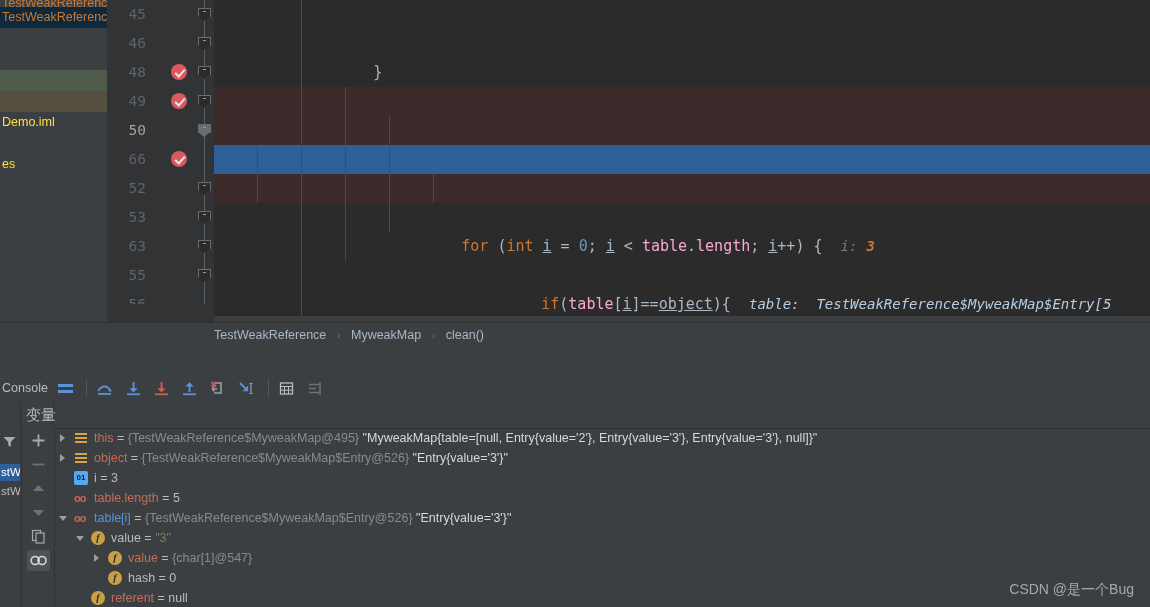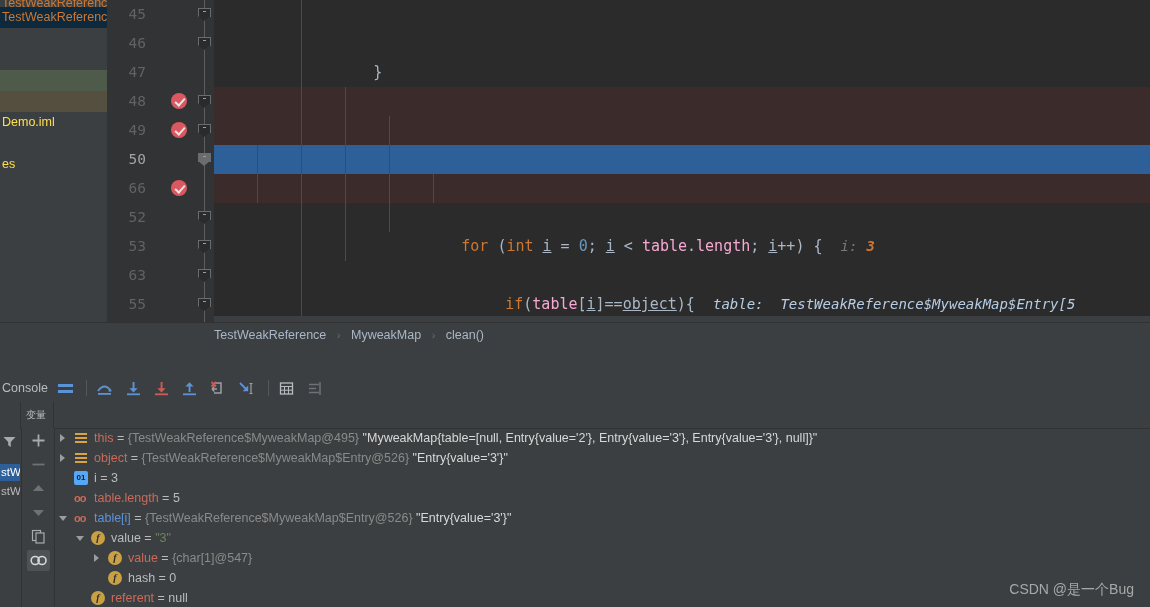--- a/index.html
+++ b/index.html
@@ -40,21 +40,21 @@
   .fold.on i{background:#6a6d6f;}
   .fold.on i:after{border-top-color:#6a6d6f;}
   .fold b{position:absolute;left:4.5px;top:3px;width:3px;height:0;border-top:1px solid #9a9da0;}
   .foldline{position:absolute;left:96.5px;top:0;width:1px;height:29px;background:#5c5f61;}
 
   
   .code{position:absolute;left:214px;top:0;width:936px;height:322px;background:#2b2b2b;overflow:hidden;
         font-family:"DejaVu Sans Mono","Liberation Mono",monospace;font-size:15px;}
   .c-row{position:relative;height:29px;line-height:29px;white-space:pre;}
   .c-row.exec{background:#3b2b2b;}
-  .c-row.cur{background:#2d6099;}
+  .c-row.cur{background:#2d6099;padding-left:36px;}
   .c-row.partial{height:14px;line-height:29px;overflow:hidden;}
   .ind{position:absolute;top:0;width:1px;height:29px;background:#4b4b4b;}
   .c-row.cur .ind{background:#2a4f7d;}
   .c-txt{position:relative;padding-left:1px;}
 
   .kw{color:#cc7832;}
   .ty{color:#a9b7c6;}
   .mth{color:#ffc66d;}
   .pl{color:#a9b7c6;}
   .fld{color:#f9a8d4;}
@@ -160,24 +160,20 @@
 
       <div class="g-row">
         <span class="g-num">46</span>
         <span class="foldline"></span>
         <span class="fold dark">
             <i></i>
             <b></b>
           </span>
       </div>
 
-      <div class="g-row">
-        <span class="g-num">47</span>
-        <span class="foldline"></span>
-      </div>
 
       <div class="g-row">
         <span class="g-num">48</span>
         <span class="bp"></span>
         <span class="foldline"></span>
         <span class="fold dark">
             <i></i>
             <b></b>
           </span>
       </div>
@@ -411,21 +407,21 @@
         <svg width="17" height="17" viewBox="0 0 17 17">
             <path d="M3 4.5 L13 4.5 M3 8.5 L10 8.5 M3 12.5 L13 12.5" stroke="#6e7276" stroke-width="1.5"></path>
             <path d="M14 2 L14 15" stroke="#6e7276" stroke-width="1.5"></path>
           </svg>
       </span>
     </div>
 
     <div style="position:absolute;left:0;top:55px;width:1150px;height:26px;background:#3c3f41;border-bottom:1px solid #323232;">
       <div style="position:absolute;left:0;top:0;width:20px;height:26px;border-right:1px solid #323232;"></div>
       <div style="position:absolute;left:21px;top:0;width:32px;height:26px;border-right:1px solid #323232;"></div>
-      <span style="position:absolute;left:26px;top:0;line-height:26px;font-size:10px;color:#bbbbbb;">变量</span>
+      <span style="position:absolute;left:26px;top:0;line-height:26px;font-size:15px;color:#bbbbbb;">变量</span>
     </div>
 
     <div class="vars-wrap" style="top:81px;height:179px;">
 
       <div class="frames" style="height:179px">
         <span class="fr-filter">
           <svg width="13" height="12" viewBox="0 0 13 12">
               <path d="M0.5 1 L12.5 1 L7.8 6 L7.8 11 L5.2 9.3 L5.2 6 Z" fill="#a7aaad"></path>
             </svg>
         </span>

